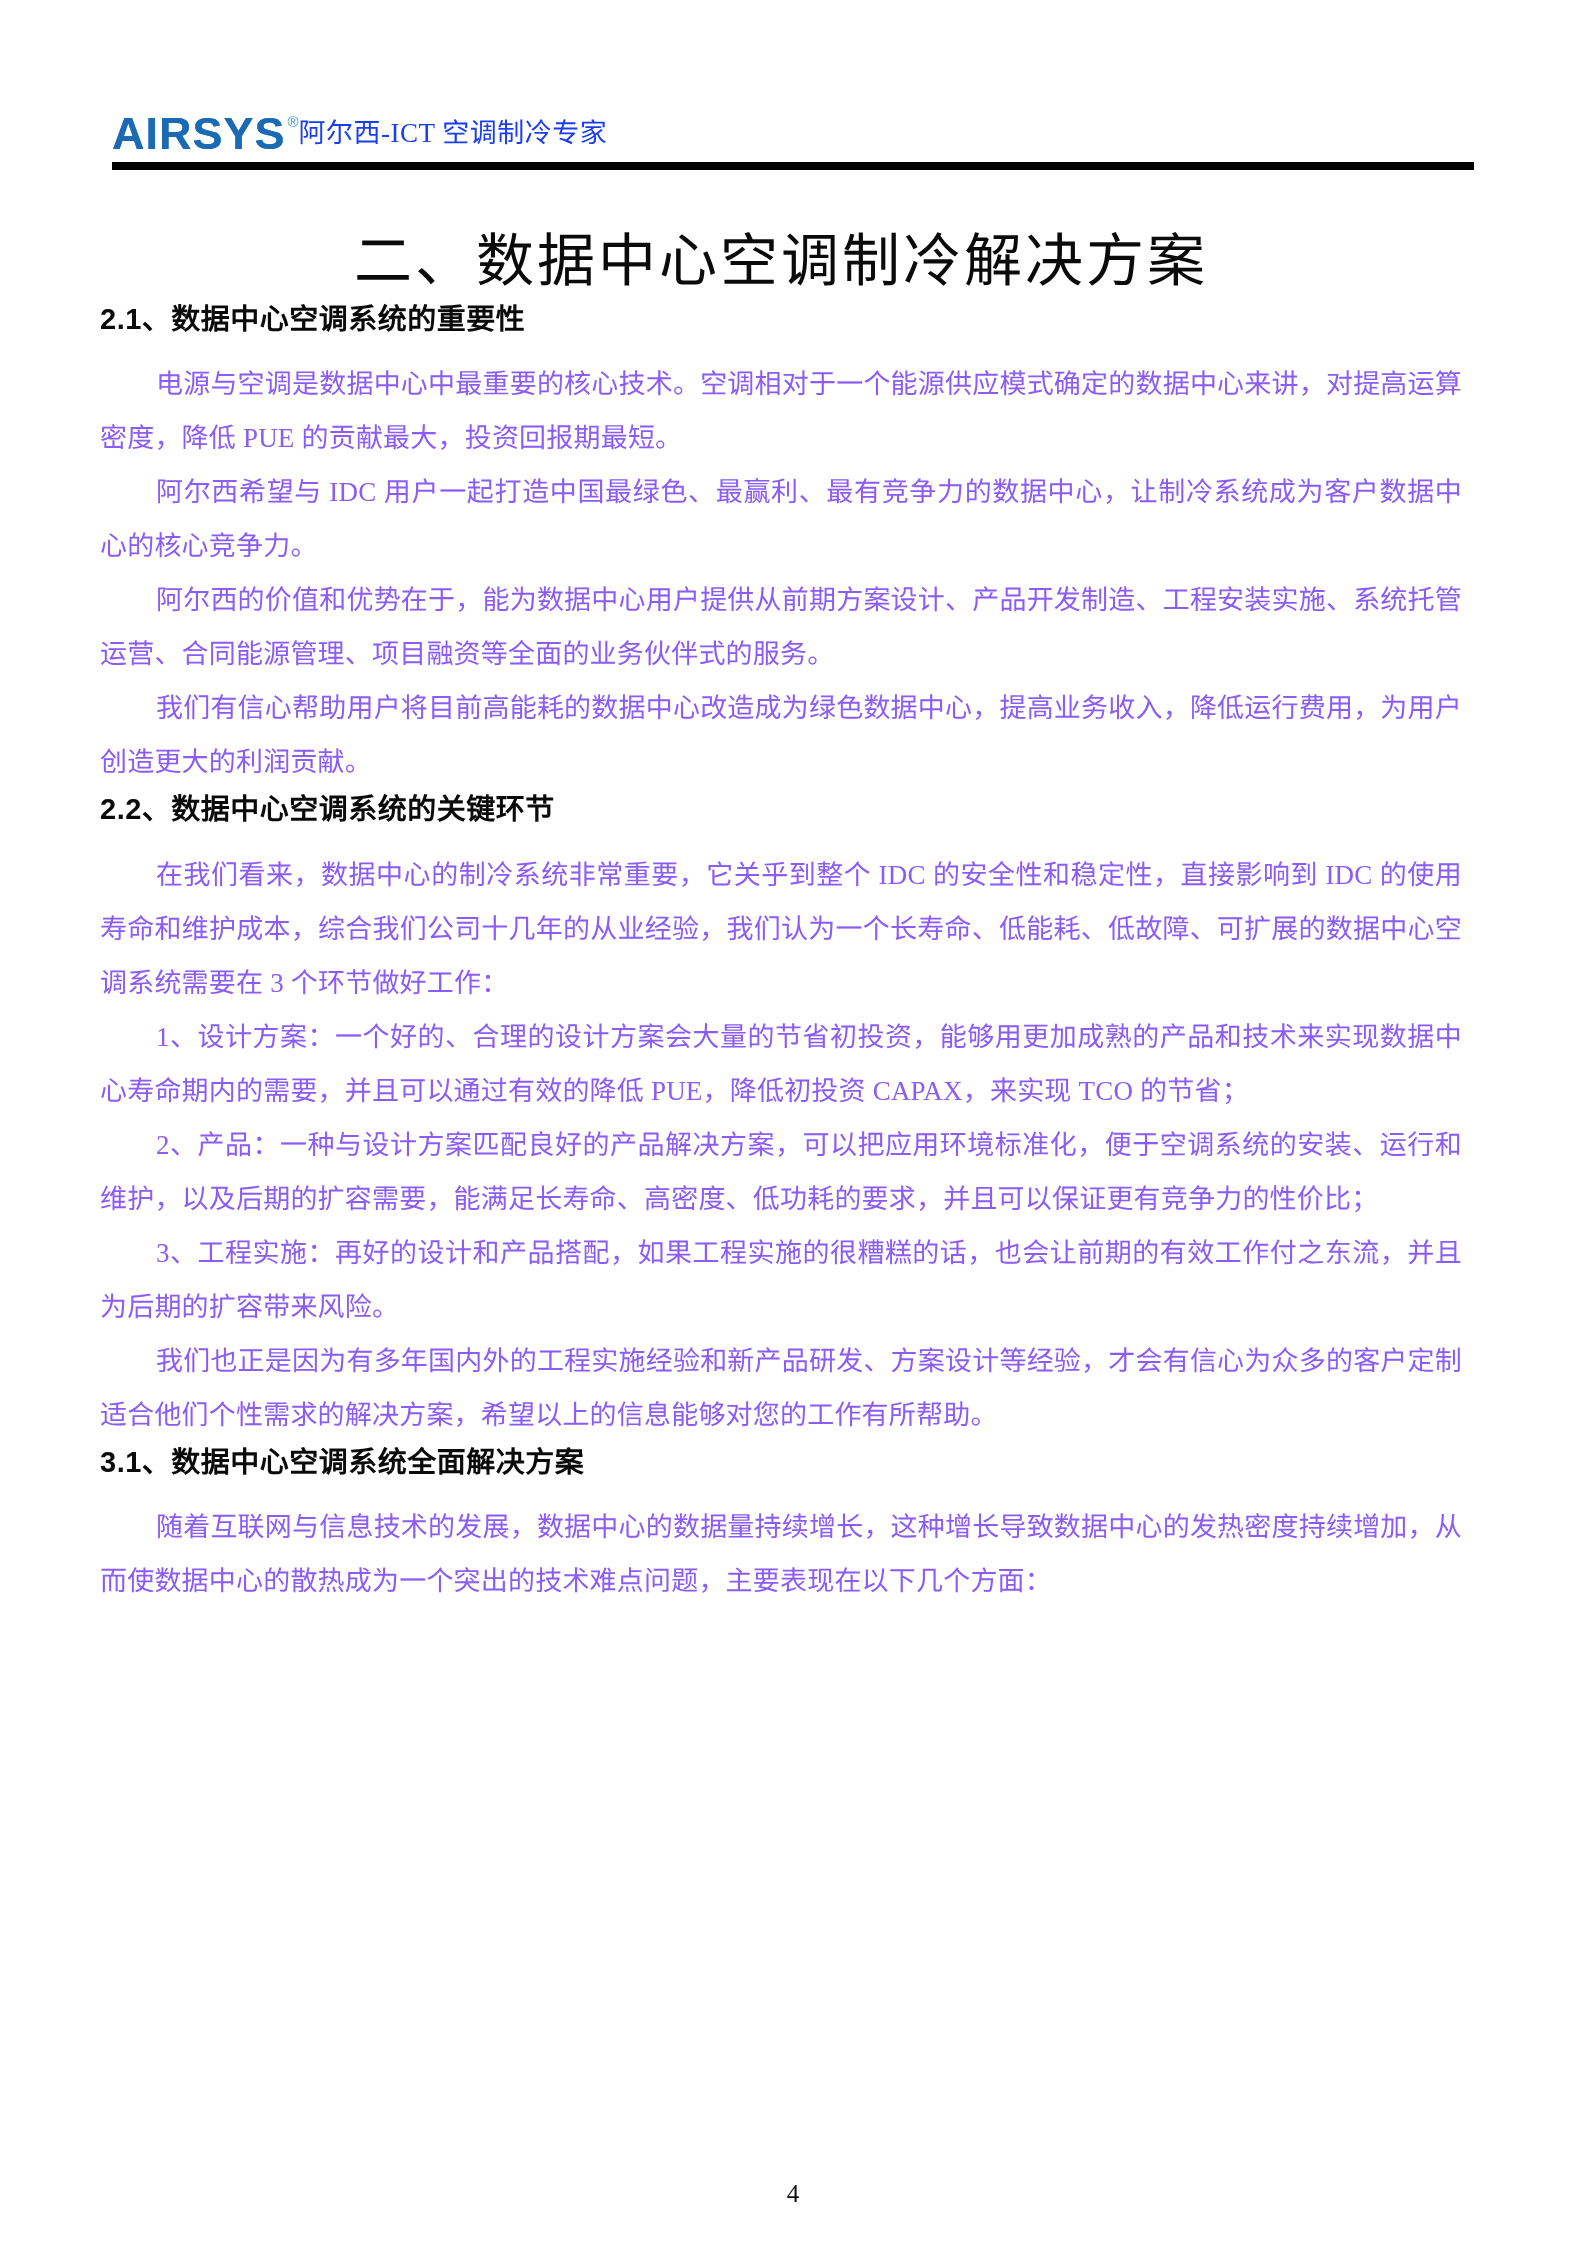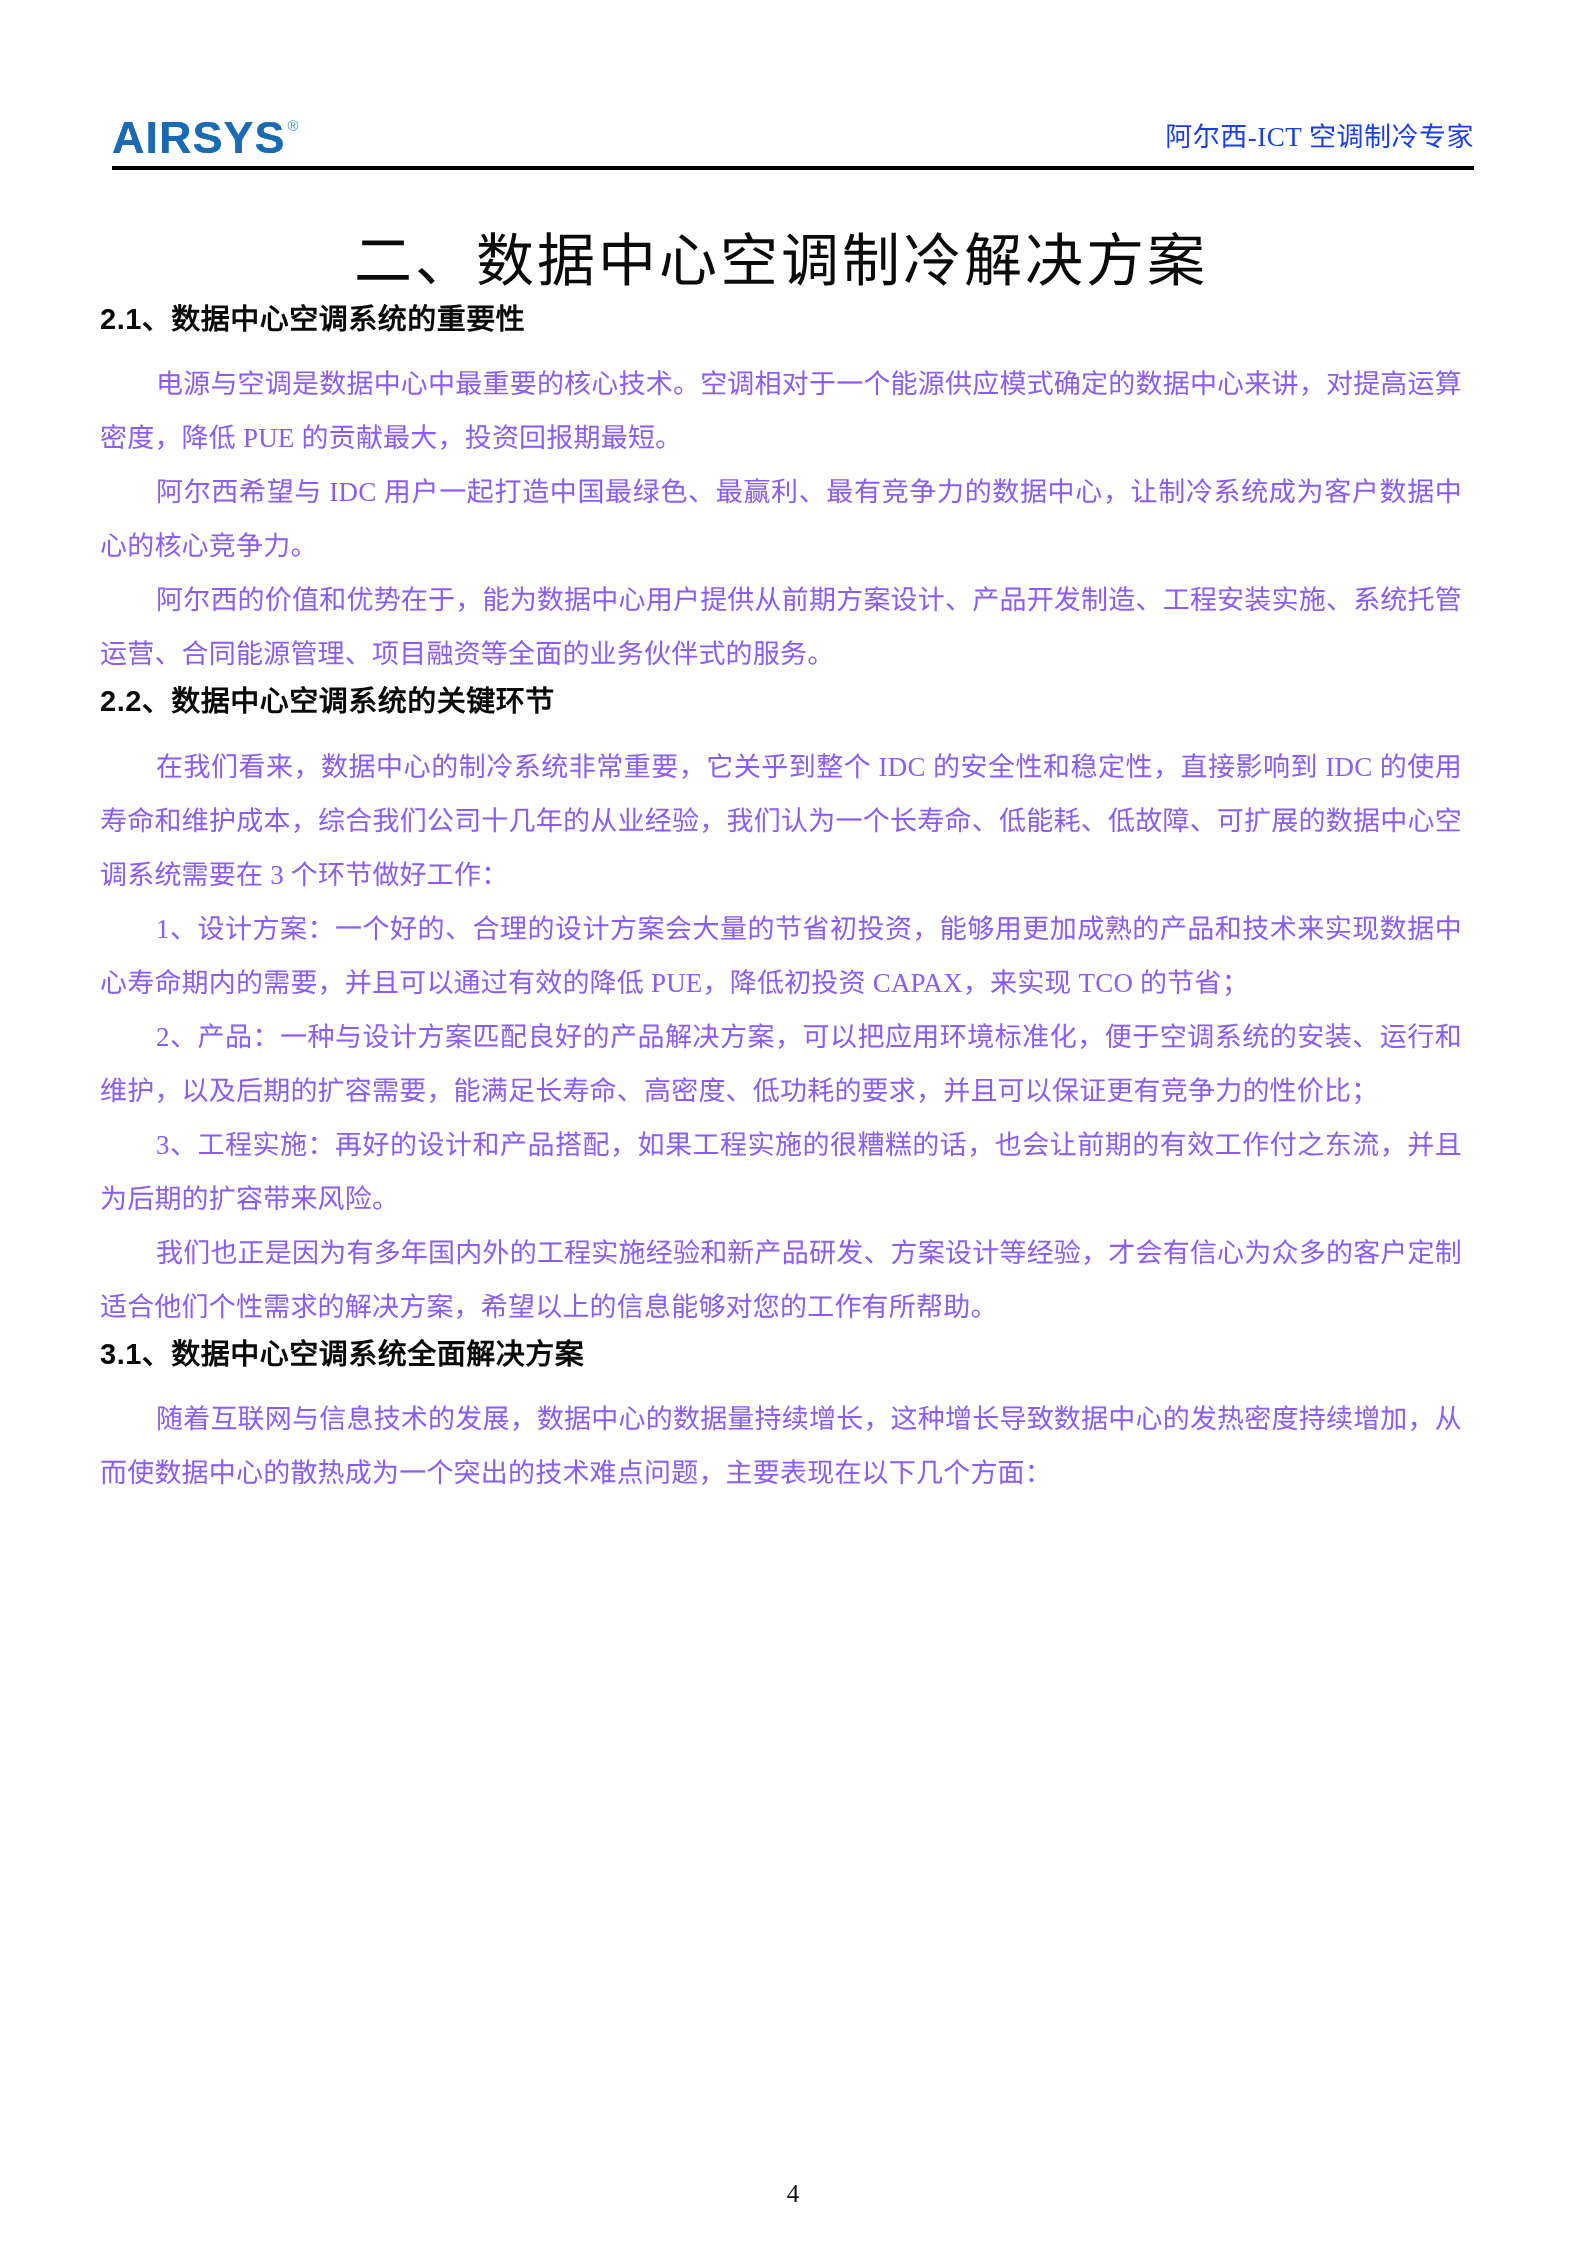--- a/index.html
+++ b/index.html
@@ -28,22 +28,22 @@
   
   .page-header {
     position: absolute;
     left: 112px;
     top: 78px;
     width: 1362px;
     height: 92px;
     box-sizing: border-box;
     display: flex;
     align-items: flex-end;
-    justify-content: space-between;
-    border-bottom: 4px solid #000000;
+    justify-content: flex-start;
+    border-bottom: 8px solid #000000;
     padding-bottom: 6px;
   }
 
   .brand-logo {
     display: flex;
     align-items: flex-start;
     line-height: 1;
     user-select: none;
   }
   .brand-logo .wordmark {
@@ -146,20 +146,21 @@
   </div>
 
   <div class="content">
 
     <h1 class="doc-title">二、数据中心空调制冷解决方案</h1>
 
     <h2 class="section-heading sec-2-1">2.1、数据中心空调系统的重要性</h2>
     <p class="body-text first-after-heading">电源与空调是数据中心中最重要的核心技术。空调相对于一个能源供应模式确定的数据中心来讲，对提高运算密度，降低 PUE 的贡献最大，投资回报期最短。</p>
     <p class="body-text">阿尔西希望与 IDC 用户一起打造中国最绿色、最赢利、最有竞争力的数据中心，让制冷系统成为客户数据中心的核心竞争力。</p>
     <p class="body-text">阿尔西的价值和优势在于，能为数据中心用户提供从前期方案设计、产品开发制造、工程安装实施、系统托管运营、合同能源管理、项目融资等全面的业务伙伴式的服务。</p>
+    <p class="body-text">我们有信心帮助用户将目前高能耗的数据中心改造成为绿色数据中心，提高业务收入，降低运行费用，为用户创造更大的利润贡献。</p>
 
     <h2 class="section-heading sec-2-2">2.2、数据中心空调系统的关键环节</h2>
     <p class="body-text first-after-heading">在我们看来，数据中心的制冷系统非常重要，它关乎到整个 IDC 的安全性和稳定性，直接影响到 IDC 的使用寿命和维护成本，综合我们公司十几年的从业经验，我们认为一个长寿命、低能耗、低故障、可扩展的数据中心空调系统需要在 3 个环节做好工作：</p>
     <p class="body-text">1、设计方案：一个好的、合理的设计方案会大量的节省初投资，能够用更加成熟的产品和技术来实现数据中心寿命期内的需要，并且可以通过有效的降低 PUE，降低初投资 CAPAX，来实现 TCO 的节省；</p>
     <p class="body-text">2、产品：一种与设计方案匹配良好的产品解决方案，可以把应用环境标准化，便于空调系统的安装、运行和维护，以及后期的扩容需要，能满足长寿命、高密度、低功耗的要求，并且可以保证更有竞争力的性价比；</p>
     <p class="body-text">3、工程实施：再好的设计和产品搭配，如果工程实施的很糟糕的话，也会让前期的有效工作付之东流，并且为后期的扩容带来风险。</p>
     <p class="body-text">我们也正是因为有多年国内外的工程实施经验和新产品研发、方案设计等经验，才会有信心为众多的客户定制适合他们个性需求的解决方案，希望以上的信息能够对您的工作有所帮助。</p>
 
     <h2 class="section-heading sec-2-3">3.1、数据中心空调系统全面解决方案</h2>
     <p class="body-text first-after-heading">随着互联网与信息技术的发展，数据中心的数据量持续增长，这种增长导致数据中心的发热密度持续增加，从而使数据中心的散热成为一个突出的技术难点问题，主要表现在以下几个方面：</p>

